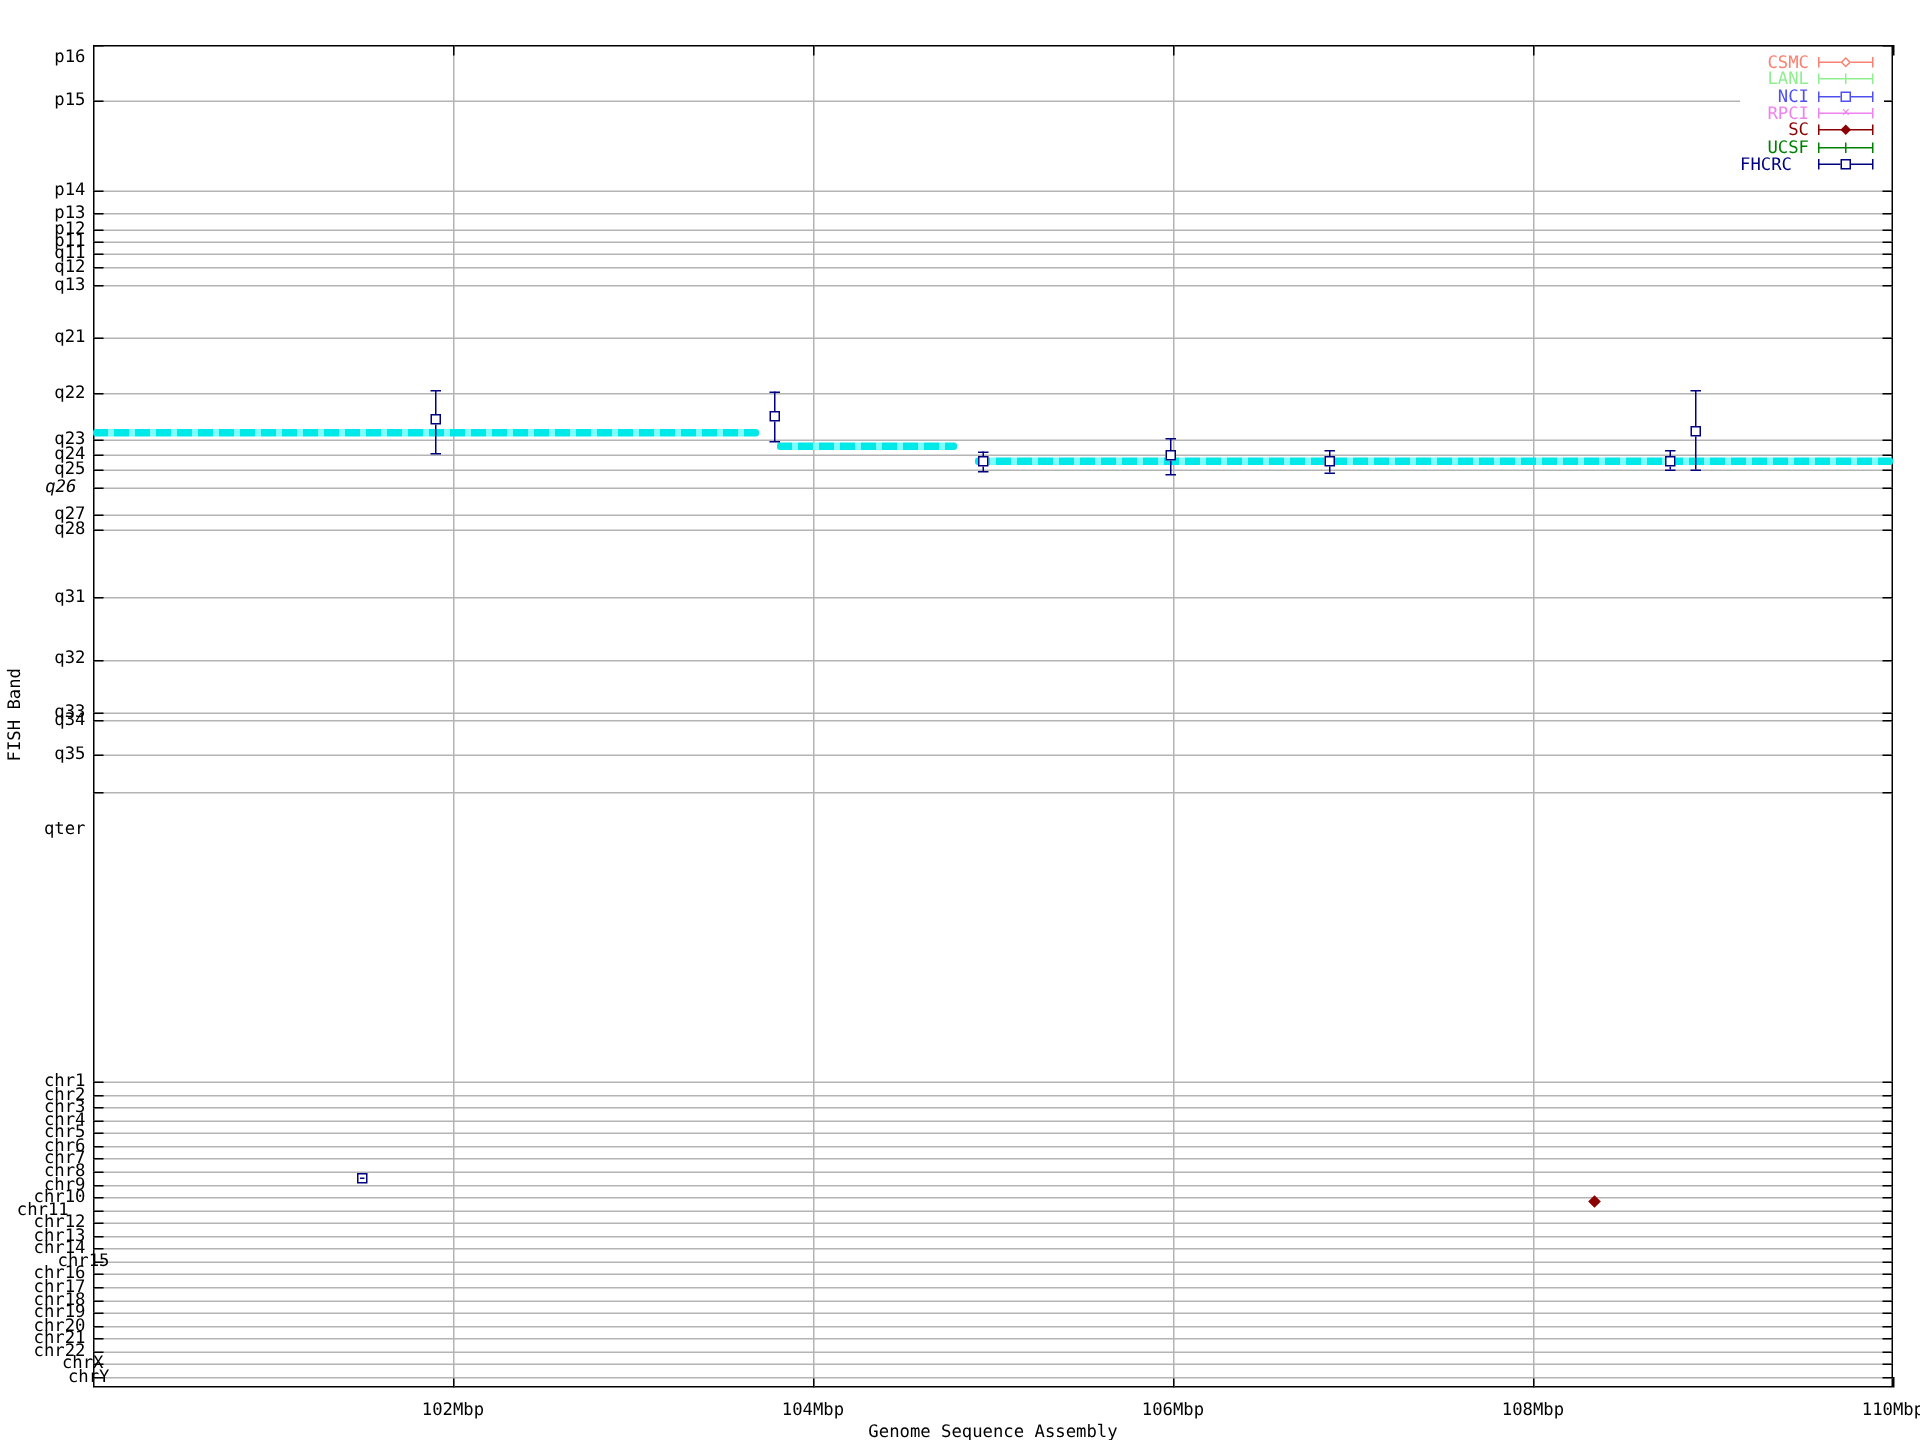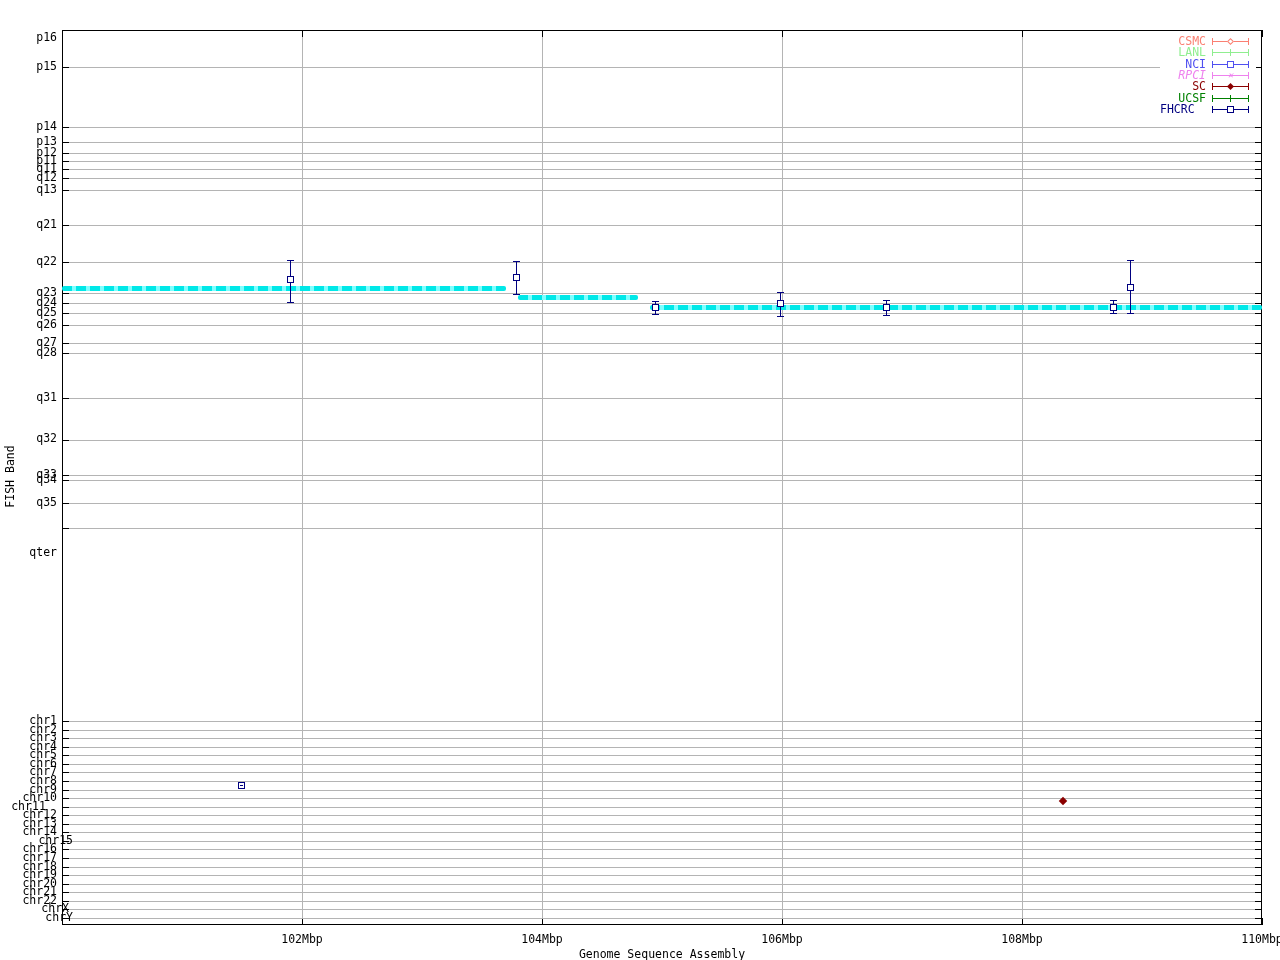--- a/index.html
+++ b/index.html
@@ -92,21 +92,21 @@
       <div style="position: absolute; left: 62px; top: 303px; width: 7px; height: 1px; background: rgb(0, 0, 0);"></div>
       <div style="position: absolute; left: 1255px; top: 303px; width: 7px; height: 1px; background: rgb(0, 0, 0);"></div>
       <div style="position: absolute; left: 0px; top: 297px; width: 57px; text-align: right; line-height: 11px;">q24</div>
       <div style="position: absolute; left: 62px; top: 313px; width: 1200px; height: 1px; background: rgb(180, 180, 180);"></div>
       <div style="position: absolute; left: 62px; top: 313px; width: 7px; height: 1px; background: rgb(0, 0, 0);"></div>
       <div style="position: absolute; left: 1255px; top: 313px; width: 7px; height: 1px; background: rgb(0, 0, 0);"></div>
       <div style="position: absolute; left: 0px; top: 307px; width: 57px; text-align: right; line-height: 11px;">q25</div>
       <div style="position: absolute; left: 62px; top: 325px; width: 1200px; height: 1px; background: rgb(180, 180, 180);"></div>
       <div style="position: absolute; left: 62px; top: 325px; width: 7px; height: 1px; background: rgb(0, 0, 0);"></div>
       <div style="position: absolute; left: 1255px; top: 325px; width: 7px; height: 1px; background: rgb(0, 0, 0);"></div>
-      <div style="position: absolute; left: 0px; top: 319px; width: 57px; text-align: right; line-height: 11px;">q26</div>
+      <div style="position: absolute; left: 12px; top: 319px; width: 57px; text-align: center; line-height: 11px; font-style: italic;">q26</div>
       <div style="position: absolute; left: 62px; top: 343px; width: 1200px; height: 1px; background: rgb(180, 180, 180);"></div>
       <div style="position: absolute; left: 62px; top: 343px; width: 7px; height: 1px; background: rgb(0, 0, 0);"></div>
       <div style="position: absolute; left: 1255px; top: 343px; width: 7px; height: 1px; background: rgb(0, 0, 0);"></div>
       <div style="position: absolute; left: 0px; top: 337px; width: 57px; text-align: right; line-height: 11px;">q27</div>
       <div style="position: absolute; left: 62px; top: 353px; width: 1200px; height: 1px; background: rgb(180, 180, 180);"></div>
       <div style="position: absolute; left: 62px; top: 353px; width: 7px; height: 1px; background: rgb(0, 0, 0);"></div>
       <div style="position: absolute; left: 1255px; top: 353px; width: 7px; height: 1px; background: rgb(0, 0, 0);"></div>
       <div style="position: absolute; left: 0px; top: 347px; width: 57px; text-align: right; line-height: 11px;">q28</div>
       <div style="position: absolute; left: 62px; top: 398px; width: 1200px; height: 1px; background: rgb(180, 180, 180);"></div>
       <div style="position: absolute; left: 62px; top: 398px; width: 7px; height: 1px; background: rgb(0, 0, 0);"></div>
@@ -279,21 +279,21 @@
         <div style="position: absolute; left: 88px; top: 3px; width: 1px; height: 7px; background: rgb(144, 238, 144);"></div>
         <div style="position: absolute; left: 70px; top: 3px; width: 1px; height: 7px; background: rgb(144, 238, 144);"></div>
       </div>
       <div style="position: absolute; left: 0px; top: 23.6px; width: 96px; height: 12px; color: rgb(80, 80, 240);">
         <div style="position: absolute; left: 0px; top: 0px; width: 46px; text-align: right; line-height: 12px;">NCI</div>
         <div style="position: absolute; left: 52px; top: 6px; width: 36px; height: 1px; background: rgb(80, 80, 240);"></div>
         <div style="position: absolute; left: 52px; top: 3px; width: 1px; height: 7px; background: rgb(80, 80, 240);"></div>
         <div style="position: absolute; left: 88px; top: 3px; width: 1px; height: 7px; background: rgb(80, 80, 240);"></div>
         <div style="position: absolute; left: 67px; top: 3px; width: 7px; height: 7px; box-sizing: border-box; border: 1px solid rgb(80, 80, 240); background: rgb(255, 255, 255);"></div>
       </div>
-      <div style="position: absolute; left: 0px; top: 34.9px; width: 96px; height: 12px; color: rgb(238, 130, 238); font-style: italic;">
+      <div style="position: absolute; left: 0px; top: 34.9px; width: 96px; height: 12px; color: rgb(238, 130, 238);">
         <div style="position: absolute; left: 0px; top: 0px; width: 46px; text-align: right; line-height: 12px;">RPCI</div>
         <div style="position: absolute; left: 52px; top: 6px; width: 36px; height: 1px; background: rgb(238, 130, 238);"></div>
         <div style="position: absolute; left: 52px; top: 3px; width: 1px; height: 7px; background: rgb(238, 130, 238);"></div>
         <div style="position: absolute; left: 88px; top: 3px; width: 1px; height: 7px; background: rgb(238, 130, 238);"></div>
         <div style="position: absolute; left: 66px; top: 0px; width: 9px; height: 12px; line-height: 12px; text-align: center; font-size: 9px;">✕</div>
       </div>
       <div style="position: absolute; left: 0px; top: 46.2px; width: 96px; height: 12px; color: rgb(139, 0, 0);">
         <div style="position: absolute; left: 0px; top: 0px; width: 46px; text-align: right; line-height: 12px;">SC</div>
         <div style="position: absolute; left: 52px; top: 6px; width: 36px; height: 1px; background: rgb(139, 0, 0);"></div>
         <div style="position: absolute; left: 52px; top: 3px; width: 1px; height: 7px; background: rgb(139, 0, 0);"></div>

